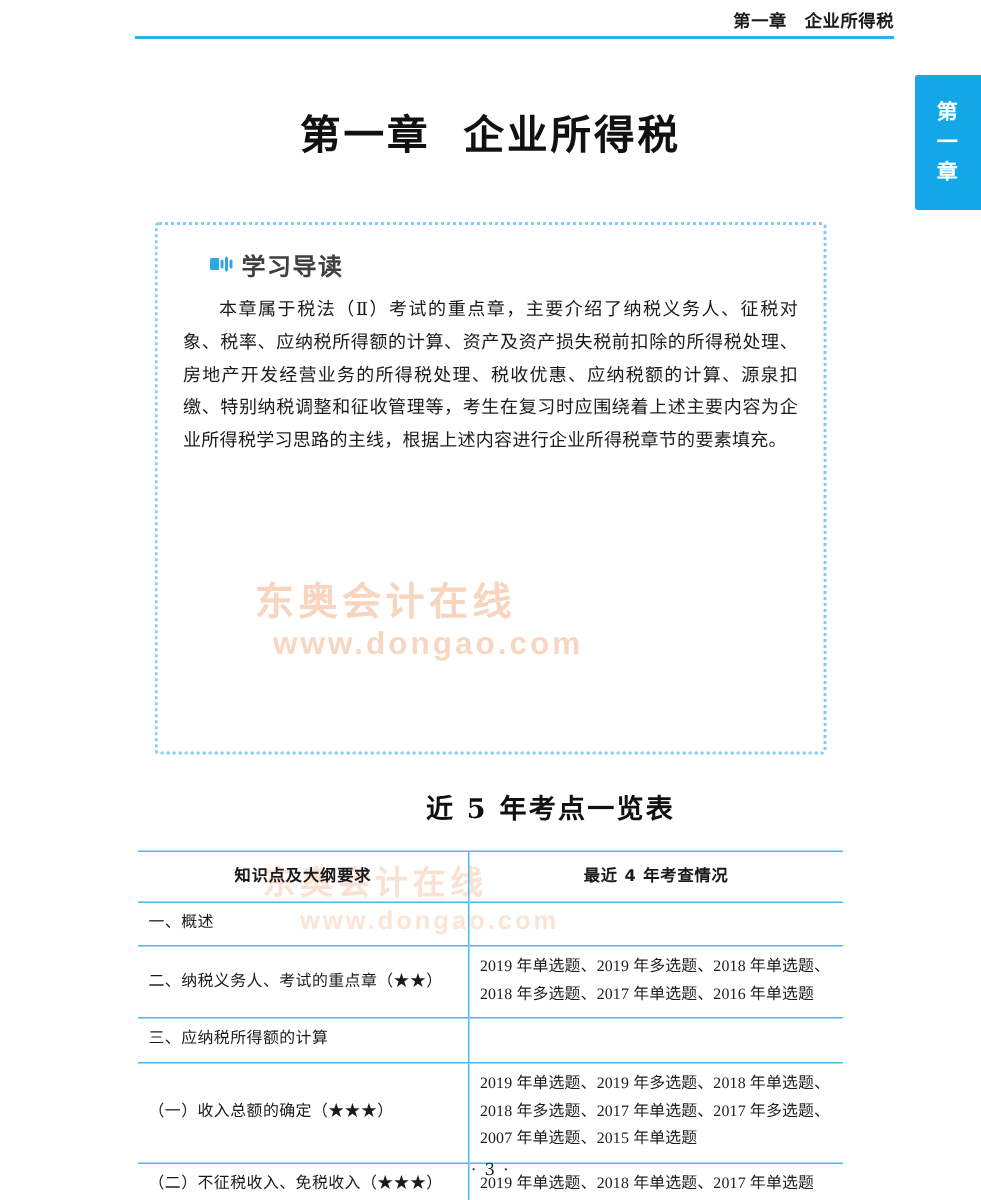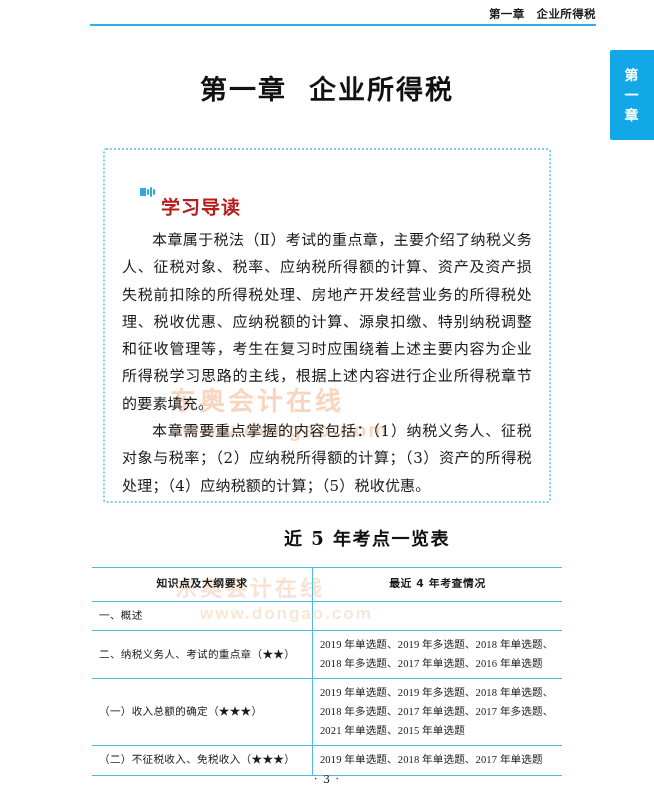--- a/index.html
+++ b/index.html
@@ -118,30 +118,29 @@
   .guide-head .sound-icon .wv {
     position: absolute;
     background: #2fa8e0;
     border-radius: 1px;
   }
   .guide-head .sound-icon .w1 { left: 7px;  top: 4px; width: 2px; height: 6px; }
   .guide-head .sound-icon .w2 { left: 10px; top: 2px; width: 2px; height: 10px; }
   .guide-head .sound-icon .w3 { left: 13px; top: 4px; width: 2px; height: 6px; }
   .guide-title {
     font-family: "DejaVu Sans", "Liberation Sans", sans-serif;
-    font-size: 19px;
-    font-weight: bold;
-    color: #b91c1c;
+    font-size: 16px;
+    font-weight: bold;
+    color: #404040;
     letter-spacing: 1px;
-    margin-top: 28px;
   }
   .guide-body p {
     margin: 0 0 0 0;
     font-family: "DejaVu Serif", "Liberation Serif", serif;
-    font-size: 15px;
+    font-size: 12px;
     line-height: 1.82;
     text-align: justify;
     text-justify: inter-ideograph;
     text-indent: 2em;
     color: #1a1a1a;
     letter-spacing: 0.2px;
   }
 
   
   .section-heading {
@@ -271,21 +270,20 @@
     <span class="sound-icon">
       <span class="spk"></span>
       <span class="wv w1"></span>
       <span class="wv w2"></span>
       <span class="wv w3"></span>
     </span>
     <span class="guide-title">学习导读</span>
   </div>
   <div class="guide-body">
     <p>本章属于税法（Ⅱ）考试的重点章，主要介绍了纳税义务人、征税对象、税率、应纳税所得额的计算、资产及资产损失税前扣除的所得税处理、房地产开发经营业务的所得税处理、税收优惠、应纳税额的计算、源泉扣缴、特别纳税调整和征收管理等，考生在复习时应围绕着上述主要内容为企业所得税学习思路的主线，根据上述内容进行企业所得税章节的要素填充。</p>
-    <p>本章需要重点掌握的内容包括：（1）纳税义务人、征税对象与税率；（2）应纳税所得额的计算；（3）资产的所得税处理；（4）应纳税额的计算；（5）税收优惠。</p>
   </div>
 </div>
 
 <div class="section-heading">近 5 年考点一览表</div>
 
 <div class="exam-table-wrap">
   <table class="exam-table">
     <thead>
       <tr>
         <th class="col-k">知识点及大纲要求</th>
@@ -295,22 +293,26 @@
     <tbody>
       <tr>
         <td class="k col-k">一、概述</td>
         <td class="v col-v"></td>
       </tr>
       <tr>
         <td class="k col-k">二、纳税义务人、考试的重点章（★★）</td>
         <td class="v col-v">2019 年单选题、2019 年多选题、2018 年单选题、2018 年多选题、2017 年单选题、2016 年单选题</td>
       </tr>
       <tr>
+        <td class="k col-k">三、应纳税所得额的计算</td>
+        <td class="v col-v"></td>
+      </tr>
+      <tr>
         <td class="k col-k">（一）收入总额的确定（★★★）</td>
-        <td class="v col-v">2019 年单选题、2019 年多选题、2018 年单选题、2018 年多选题、2017 年单选题、2017 年多选题、2021 年单选题、2015 年单选题</td>
+        <td class="v col-v">2019 年单选题、2019 年多选题、2018 年单选题、2018 年多选题、2017 年单选题、2017 年多选题、2007 年单选题、2015 年单选题</td>
       </tr>
       <tr>
         <td class="k col-k">（二）不征税收入、免税收入（★★★）</td>
         <td class="v col-v">2019 年单选题、2018 年单选题、2017 年单选题</td>
       </tr>
     </tbody>
   </table>
 </div>
 
 <div class="page-footer">· 3 ·</div>

